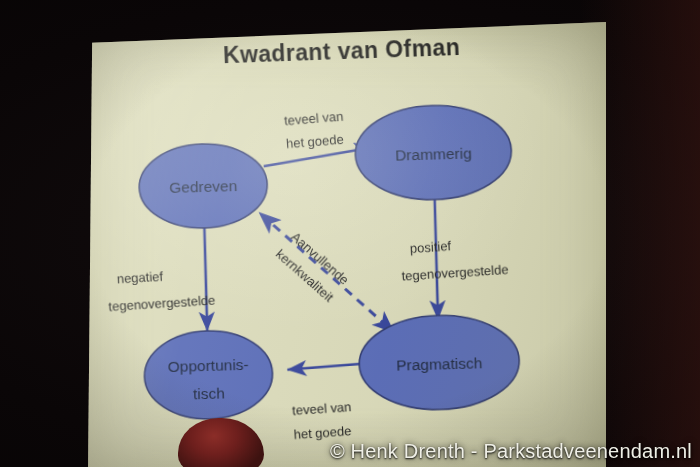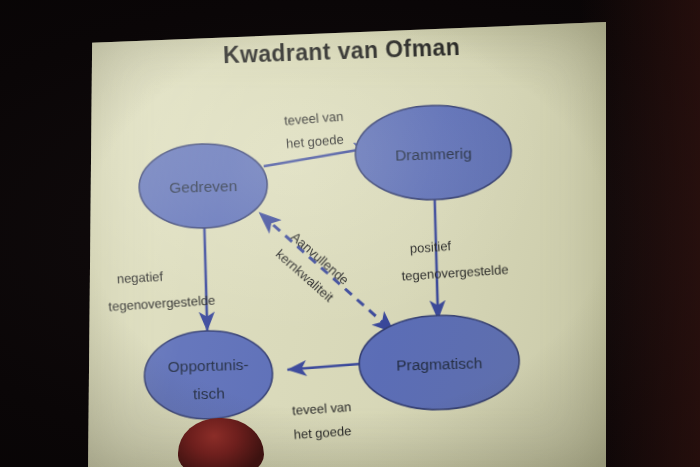--- a/index.html
+++ b/index.html
@@ -189,14 +189,15 @@
       </div>
 
       <div class="slide-sheen"></div>
       <div class="slide-vign"></div>
     </div>
   </div>
 
   <div class="head-shadow"></div>
   <div class="head"></div>
 
+  <div class="watermark">© Henk Drenth - Parkstadveenendam.nl</div>
 
 </div>
 
 </body></html>

